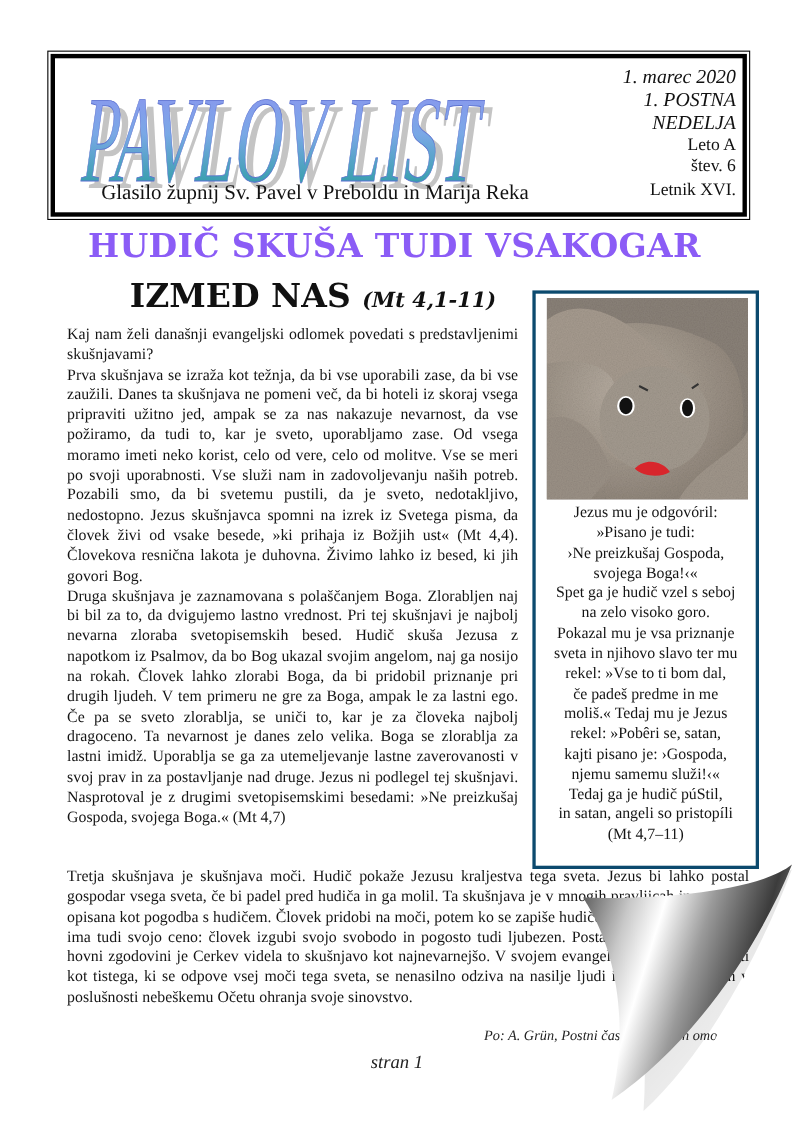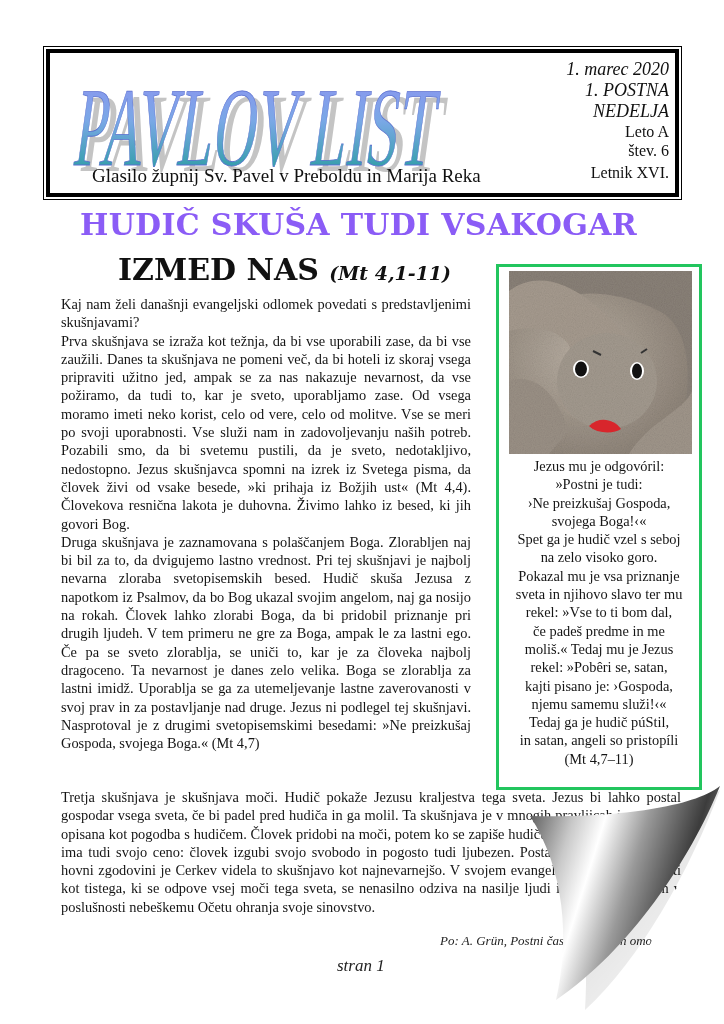--- a/index.html
+++ b/index.html
@@ -44,22 +44,22 @@
   }
   .body-col p { margin: 0; }
   .body-wide {
     position: absolute; left: 61px; top: 788px; width: 620px;
     font-size: 14.4px; line-height: 18.3px; text-align: justify; color: #151515;
   }
   .body-wide p { margin: 0; }
 
   
   .sidebox {
-    position: absolute; left: 496px; top: 264px; width: 206px; height: 526px;
-    border: 3px solid #22c55e; box-sizing: border-box; background: #fff;
+    position: absolute; left: 484px; top: 264px; width: 206px; height: 526px;
+    border: 3px solid #0c4a6e; box-sizing: border-box; background: #fff;
   }
   .photo { position: absolute; left: 10px; top: 4px; width: 183px; height: 183px; }
   .photo svg { width: 100%; height: 100%; }
   .quote {
     position: absolute; left: 2px; right: 2px; top: 190px; text-align: center;
     font-size: 14.4px; line-height: 18.3px; color: #151515;
   }
 
   .credit {
     position: absolute; left: 440px; top: 933px; font-style: italic; font-size: 13px; white-space: nowrap; color: #222;
@@ -148,21 +148,21 @@
       <ellipse cx="72" cy="98" rx="6" ry="7.5" fill="#111"></ellipse>
       <ellipse cx="128" cy="100" rx="7" ry="9" fill="#fff"></ellipse>
       <ellipse cx="128" cy="100" rx="5" ry="7.5" fill="#111"></ellipse>
       <path d="M80 155 C90 145, 105 148, 112 158 C105 163, 88 163, 80 155 Z" fill="#d8262c"></path>
       <path d="M84 80 L92 84" stroke="#333" stroke-width="2"></path>
       <path d="M132 82 L138 78" stroke="#333" stroke-width="2"></path>
     </svg>
   </div>
   <div class="quote">
     <div>Jezus mu je odgovóril:</div>
-    <div>»Postni je tudi:</div>
+    <div>»Pisano je tudi:</div>
     <div>›Ne preizkušaj Gospoda,</div>
     <div>svojega Boga!‹«</div>
     <div>Spet ga je hudič vzel s seboj</div>
     <div>na zelo visoko goro.</div>
     <div>Pokazal mu je vsa priznanje</div>
     <div>sveta in njihovo slavo ter mu</div>
     <div>rekel: »Vse to ti bom dal,</div>
     <div>če padeš predme in me</div>
     <div>moliš.« Tedaj mu je Jezus</div>
     <div>rekel: »Pobêri se, satan,</div>

